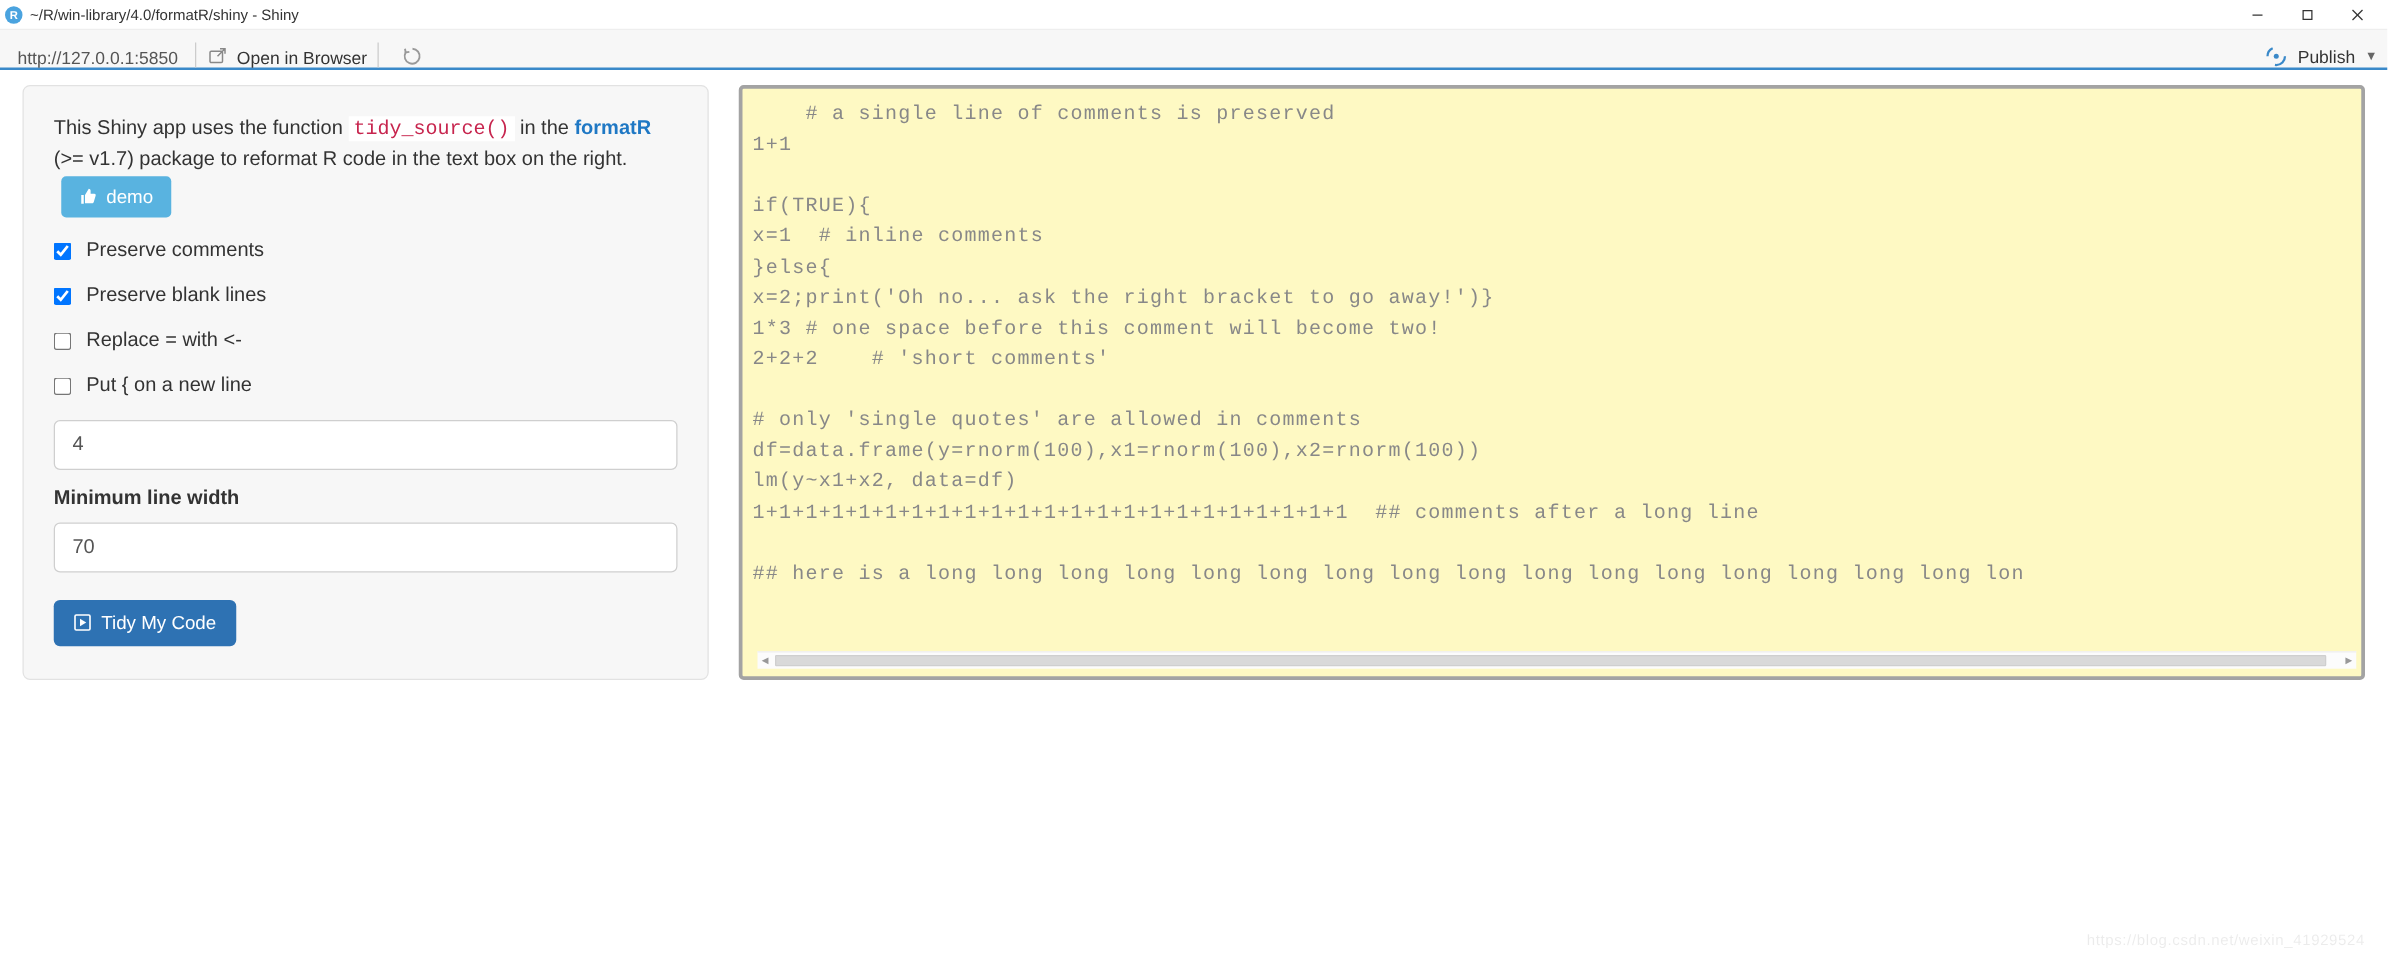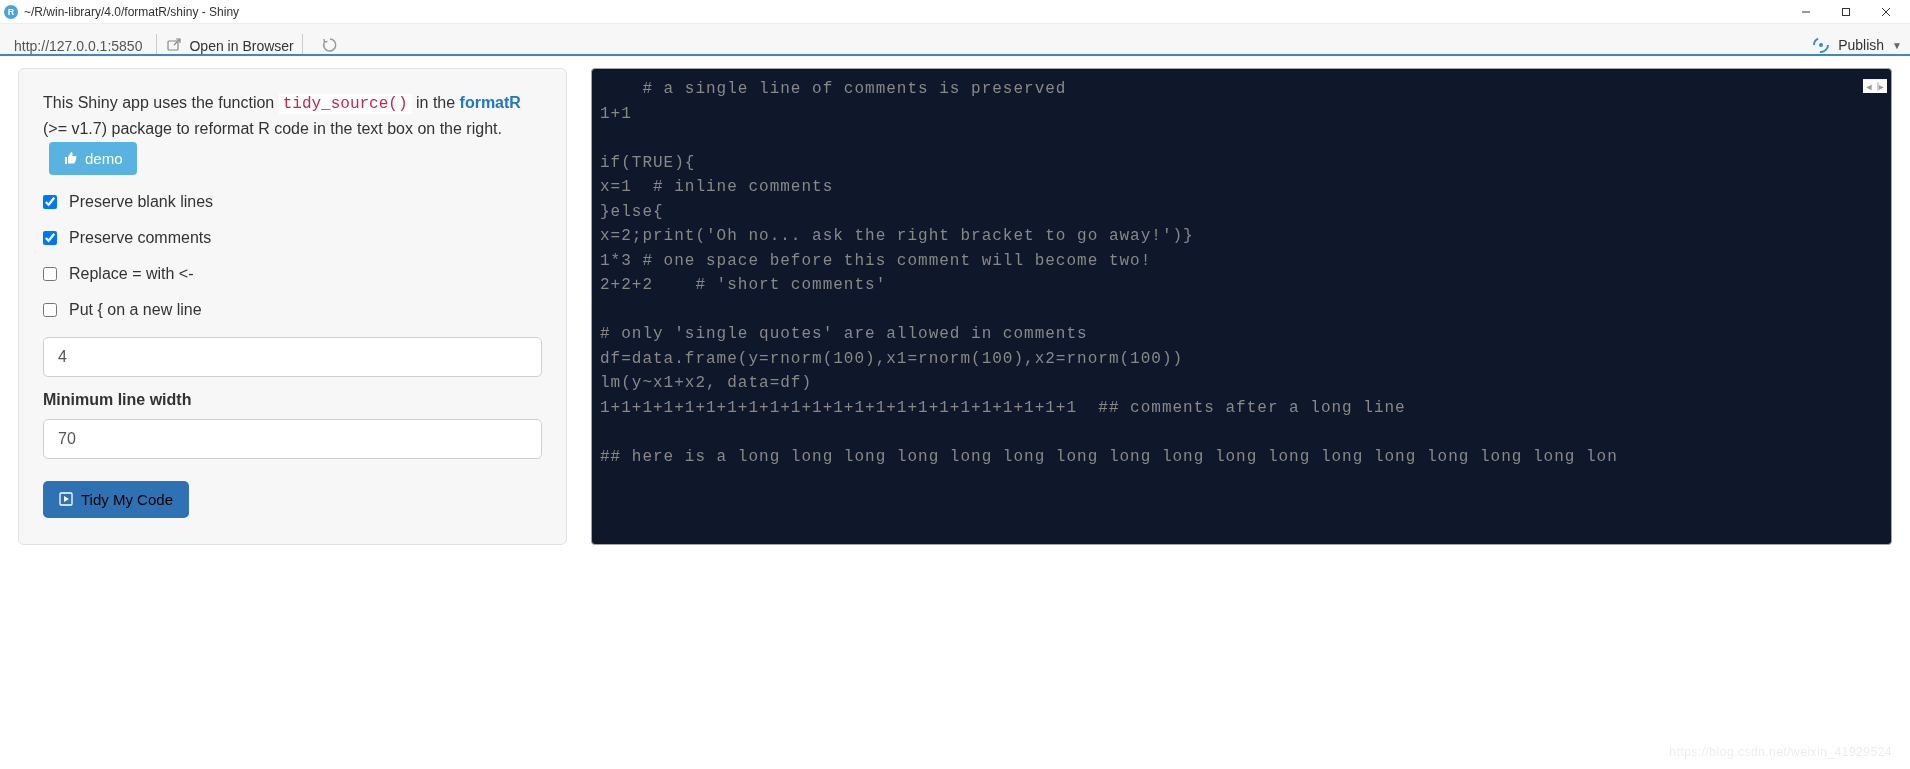--- a/index.html
+++ b/index.html
@@ -38,25 +38,25 @@
     .btn-demo svg { width: 16px; height: 16px; }
     
     .checks { margin-top: 18px; }
     .check-row { display: flex; align-items: center; margin: 18px 0; font-size: 16px; color: #333; }
     .check-row input[type="checkbox"] { width: 14px; height: 14px; margin-right: 12px; }
     
     .form-group { margin-top: 8px; }
     .form-group label { display: block; font-weight: bold; font-size: 16px; color: #333; margin-bottom: 10px; margin-top: 14px; }
     .form-group input[type="text"] { width: 100%; height: 40px; border: 1px solid #cfcfcf; border-radius: 5px; padding: 0 14px; font-size: 16px; color: #555; background: #fff; }
     
-    .btn-primary { display: inline-flex; align-items: center; gap: 8px; background: #2e72b3; color: #000000; border: none; border-radius: 5px; padding: 10px 16px; font-size: 15px; margin-top: 22px; cursor: pointer; }
+    .btn-primary { display: inline-flex; align-items: center; gap: 8px; background: #2e72b3; color: #ffffff; border: none; border-radius: 5px; padding: 10px 16px; font-size: 15px; margin-top: 22px; cursor: pointer; }
     .btn-primary svg { width: 14px; height: 14px; }
     
     
-    .right-panel { flex: 1; border: 1px solid #a3a3a3; border-radius: 4px; background: #0f172a; padding: 8px 0 6px 8px; display: flex; }
+    .right-panel { flex: 1; border: 3px solid #a3a3a3; border-radius: 4px; background: #fef9c3; padding: 8px 0 6px 8px; display: flex; flex-direction: column; }
     .code-box { flex: 1; white-space: pre; font-family: Consolas, "Courier New", monospace; font-size: 16px; line-height: 24.5px; letter-spacing: 1px; color: #888; overflow: hidden; padding-right: 8px; }
     .hscroll { height: 14px; border-top: 1px solid #eee; background: #fcfcfc; position: relative; margin: 2px 4px 0 4px; display:flex; align-items:center; }
     .hscroll .hthumb { position: absolute; left: 14px; right: 24px; top: 2px; bottom: 2px; background: #d9d9d9; border: 1px solid #cfcfcf; border-radius: 1px; }
     .hscroll .harrow { width: 12px; height: 100%; display:flex; align-items:center; justify-content:center; color:#999; font-size:9px; }
     .hscroll .harrow.right { margin-left:auto; }
     
     .watermark { position: fixed; right: 18px; bottom: 10px; font-size: 12px; color: rgba(0,0,0,0.08); letter-spacing: 0.5px; pointer-events: none; }
   </style>
 </head>
 <body>
@@ -124,25 +124,25 @@
         <svg viewBox="0 0 16 16">
             <path d="M2 7h2v7H2V7zm3 7V7l3-5c.8 0 1.5.7 1.5 1.5V6h3c.8 0 1.3.8 1 1.5l-1.5 5c-.2.6-.7 1-1.3 1H5z" fill="#fff"></path>
           </svg>
         <span>demo</span>
       </button>
     </p>
 
     <div class="checks">
       <label class="check-row">
         <input type="checkbox" checked="" style="">
-        <span>Preserve blank lines</span>
+        <span>Preserve comments</span>
       </label>
       <label class="check-row">
         <input type="checkbox" checked="" style="">
-        <span>Preserve comments</span>
+        <span>Preserve blank lines</span>
       </label>
       <label class="check-row">
         <input type="checkbox" style="">
         <span>Replace = with &lt;-</span>
       </label>
       <label class="check-row">
         <input type="checkbox" style="">
         <span>Put { on a new line</span>
       </label>
     </div>

